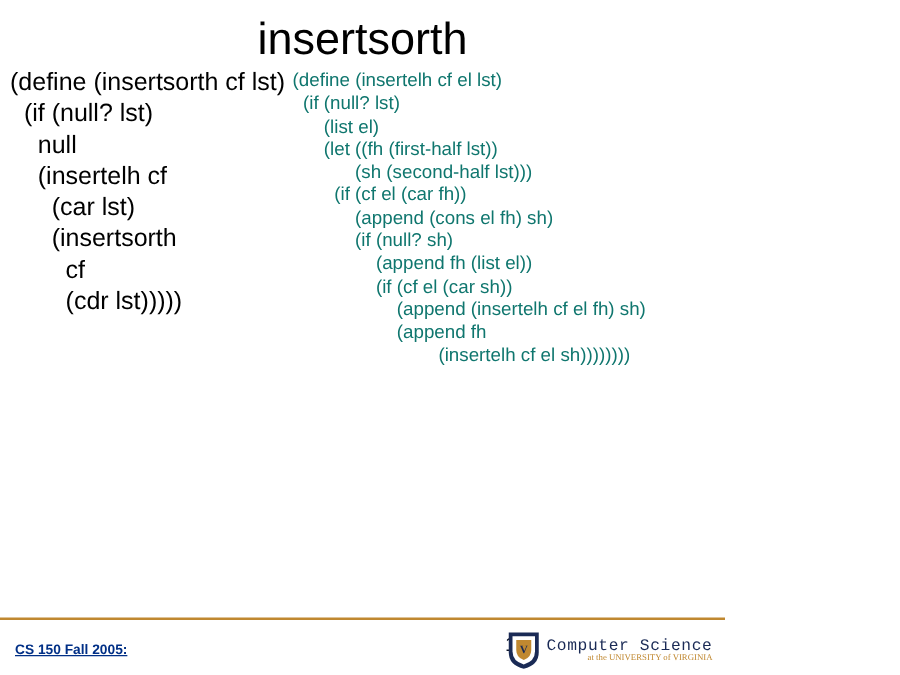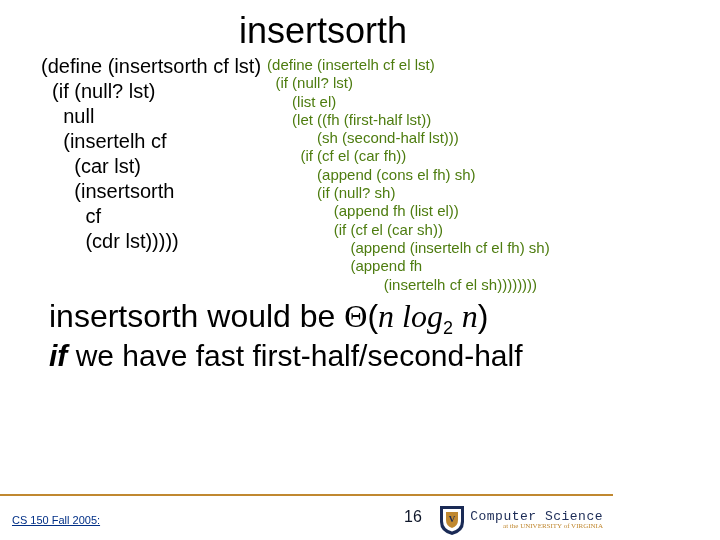--- a/index.html
+++ b/index.html
@@ -9,21 +9,20 @@
     height: 540px;
     font-family: Verdana, Geneva, sans-serif;
     background: #ffffff;
     position: relative;
     overflow: hidden;
   }
   .slide {
     width: 580px;
     height: 540px;
     position: relative;
-    padding-left: 33px;
   }
   .title {
     font-size: 36px;
     font-weight: normal;
     text-align: center;
     margin: 0;
     padding-top: 10px;
     color: #000;
   }
   .subtitle {
@@ -43,21 +42,21 @@
     line-height: 1.25;
     white-space: pre;
     color: #000;
     padding-top: 2px;
   }
   .right-code {
     font-family: Verdana, sans-serif;
     font-size: 15px;
     line-height: 1.22;
     white-space: pre;
-    color: #4d7c0f;
+    color: #0f766e;
     padding-left: 6px;
     padding-top: 4px;
   }
   .complexity {
     font-size: 30px;
     color: #000;
     padding: 4px 12px 0 16px;
     line-height: 1.15;
   }
   .complexity .big {
@@ -85,21 +84,21 @@
     right: 0;
     bottom: 44px;
     height: 2px;
     background: #c08830;
   }
   .footer-left {
     position: absolute;
     left: 12px;
     bottom: 14px;
     font-size: 11px;
-    font-weight: normal;
+    font-weight: bold;
     color: #002f86;
     text-decoration: underline;
   }
   .footer-pagenum {
     position: absolute;
     left: 404px;
     bottom: 14px;
     font-size: 16px;
     color: #0f172a;
   }
@@ -154,24 +153,20 @@
         (if (cf el (car fh))
             (append (cons el fh) sh)
             (if (null? sh)
                 (append fh (list el))
                 (if (cf el (car sh))
                     (append (insertelh cf el fh) sh)
                     (append fh
                             (insertelh cf el sh))))))))</div>
   </div>
 
-  <div class="complexity">
-    <span class="big">insertsorth would be </span><span class="big theta">Θ</span><span class="big">(</span><span class="big ital">n</span><span class="big ital"> log</span><span class="sub">2</span><span class="big"> </span><span class="big ital">n</span><span class="big">)</span><br>
-    <span class="ifw">if</span><span> we have fast first-half/second-half</span>
-  </div>
 
   <div class="footer-line"></div>
   <div class="footer-left">CS 150 Fall 2005:</div>
   <div class="footer-pagenum">16</div>
 
   <div class="logo">
     <svg class="logo-shield" viewBox="0 0 28 32">
       <path d="M2 2 L26 2 L26 18 Q26 28 14 31 Q2 28 2 18 Z" fill="#1a2a55"></path>
       <path d="M5 5 L23 5 L23 17 Q23 25 14 27.5 Q5 25 5 17 Z" fill="#ffffff"></path>
       <path d="M8 8 L20 8 L20 16 Q20 22 14 24 Q8 22 8 16 Z" fill="#c08830"></path>

